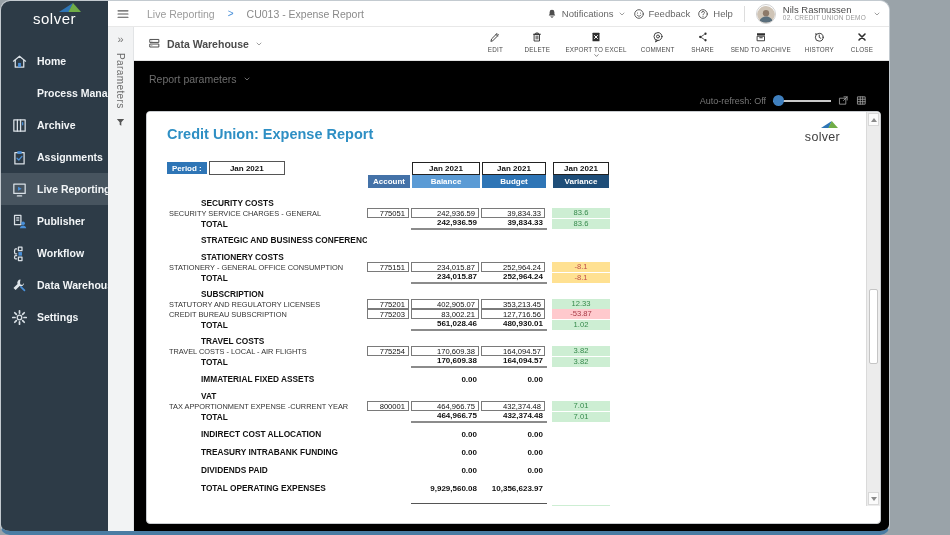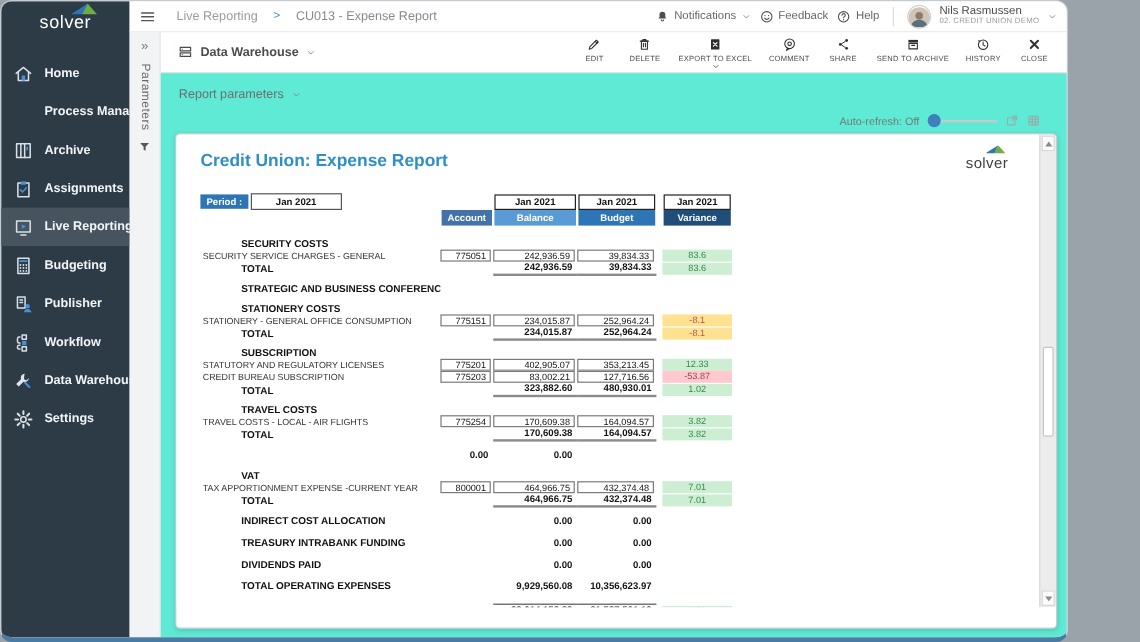--- a/index.html
+++ b/index.html
@@ -56,21 +56,21 @@
   .src .sicon{ width:13px; height:13px; color:#4a4a4a; display:inline-flex; }
   .src .slabel{ font-size:10.5px; color:#4c4c4c; font-weight:bold; }
   .ribbon-spacer{ flex:1; }
   .tools{ display:flex; align-items:flex-start; gap:4px; margin-right:2px; }
   .tool{ display:flex; flex-direction:column; align-items:center; padding:3px 5px 1px 5px; cursor:pointer; min-width:38px; }
   .tool .wicon{ width:12px; height:12px; color:#2e2e2e; display:inline-flex; }
   .tool .wlabel{ font-size:6.3px; color:#4a4a4a; margin-top:3px; letter-spacing:.2px; white-space:nowrap; }
   .tool .menu-arrow{ width:7px; height:7px; color:#555; display:inline-flex; margin-top:-1px; }
 
   
-  .content{ flex:1; position:relative; background:#5eead4; min-height:0; }
+  .content{ flex:1; position:relative; background:#000000; min-height:0; }
   .rparams{ position:absolute; top:12px; left:15px; display:flex; align-items:center; gap:6px; cursor:pointer; }
   .rparams .rlabel{ font-size:10.5px; color:#6e6e6e; }
   .autorefresh{ position:absolute; top:34px; right:22px; display:flex; align-items:center; gap:7px; }
   .ar-label{ font-size:9px; color:#777; }
   .slider{ position:relative; width:58px; height:11px; }
   .slider .track{ position:absolute; top:5px; left:0; right:0; height:1.5px; background:#c9c9c9; }
   .slider .knob{ position:absolute; top:0; left:0; width:11px; height:11px; border-radius:50%; background:#3f7fbe; cursor:pointer; }
   .ar-ic{ width:11px; height:11px; color:#a3a3a3; display:inline-flex; cursor:pointer; }
 
   
@@ -184,30 +184,20 @@
         </div>
         <div class="nav-item active">
           <span class="nicon">
             <svg viewBox="0 0 24 24" width="17" height="17" fill="none" stroke="currentColor" stroke-width="1.8" stroke-linecap="round" stroke-linejoin="round">
               <rect x="4" y="4.5" width="16" height="13"></rect>
               <path d="M10 8.2l5 2.8-5 2.8z" fill="#4a90d9" stroke="none"></path>
               <path d="M9 21h6"></path>
             </svg>
           </span>
           <span class="nlabel">Live Reporting</span>
-        </div>
-        <div class="nav-item">
-          <span class="nicon">
-            <svg viewBox="0 0 24 24" width="17" height="17" fill="none" stroke="currentColor" stroke-width="1.8" stroke-linecap="round" stroke-linejoin="round">
-              <rect x="5.5" y="3" width="13" height="18"></rect>
-              <path d="M8 6.5h8" stroke="#4a90d9"></path>
-              <path d="M8.5 11h.01M12 11h.01M15.5 11h.01M8.5 14.5h.01M12 14.5h.01M15.5 14.5h.01M8.5 18h.01M12 18h.01M15.5 18h.01" stroke-width="2.2"></path>
-            </svg>
-          </span>
-          <span class="nlabel">Budgeting</span>
         </div>
         <div class="nav-item">
           <span class="nicon">
             <svg viewBox="0 0 24 24" width="17" height="17" fill="none" stroke="currentColor" stroke-width="1.8" stroke-linecap="round" stroke-linejoin="round">
               <path d="M5 3.5h9v13H5z"></path>
               <path d="M8 7h3M8 10h3"></path>
               <circle cx="17" cy="14.5" r="2.6" fill="#4a90d9" stroke="none"></circle>
               <path d="M12.5 21.5c.5-2.6 2.4-4 4.5-4s4 1.4 4.5 4z" fill="#4a90d9" stroke="none"></path>
             </svg>
           </span>
@@ -549,21 +539,21 @@
                       <div class="c-label">CREDIT BUREAU SUBSCRIPTION</div>
                       <div class="cellbox">775203</div>
                       <div class="cellbox">83,002.21</div>
                       <div class="cellbox">127,716.56</div>
                       <div class=""></div>
                       <div class="varcell red">-53.87</div>
                     </div>
                     <div class="row tot">
                       <div class="c-label">TOTAL</div>
                       <div class=""></div>
-                      <div class="num b">323,882.60</div>
+                      <div class="num b">561,028.46</div>
                       <div class="num b">480,930.01</div>
                       <div class=""></div>
                       <div class="varcell green">1.02</div>
                     </div>
                     <div class="row sec">
                       <div class="c-label">TRAVEL COSTS</div>
                     </div>
                     <div class="row det">
                       <div class="c-label">TRAVEL COSTS - LOCAL - AIR FLIGHTS</div>
                       <div class="cellbox">775254</div>
@@ -574,20 +564,21 @@
                     </div>
                     <div class="row tot">
                       <div class="c-label">TOTAL</div>
                       <div class=""></div>
                       <div class="num b">170,609.38</div>
                       <div class="num b">164,094.57</div>
                       <div class=""></div>
                       <div class="varcell green">3.82</div>
                     </div>
                     <div class="row inline">
+                      <div class="c-label">IMMATERIAL FIXED ASSETS</div>
                       <div class=""></div>
                       <div class="num b">0.00</div>
                       <div class="num b">0.00</div>
                       <div class=""></div>
                       <div class=""></div>
                     </div>
                     <div class="row sec">
                       <div class="c-label">VAT</div>
                     </div>
                     <div class="row det">

